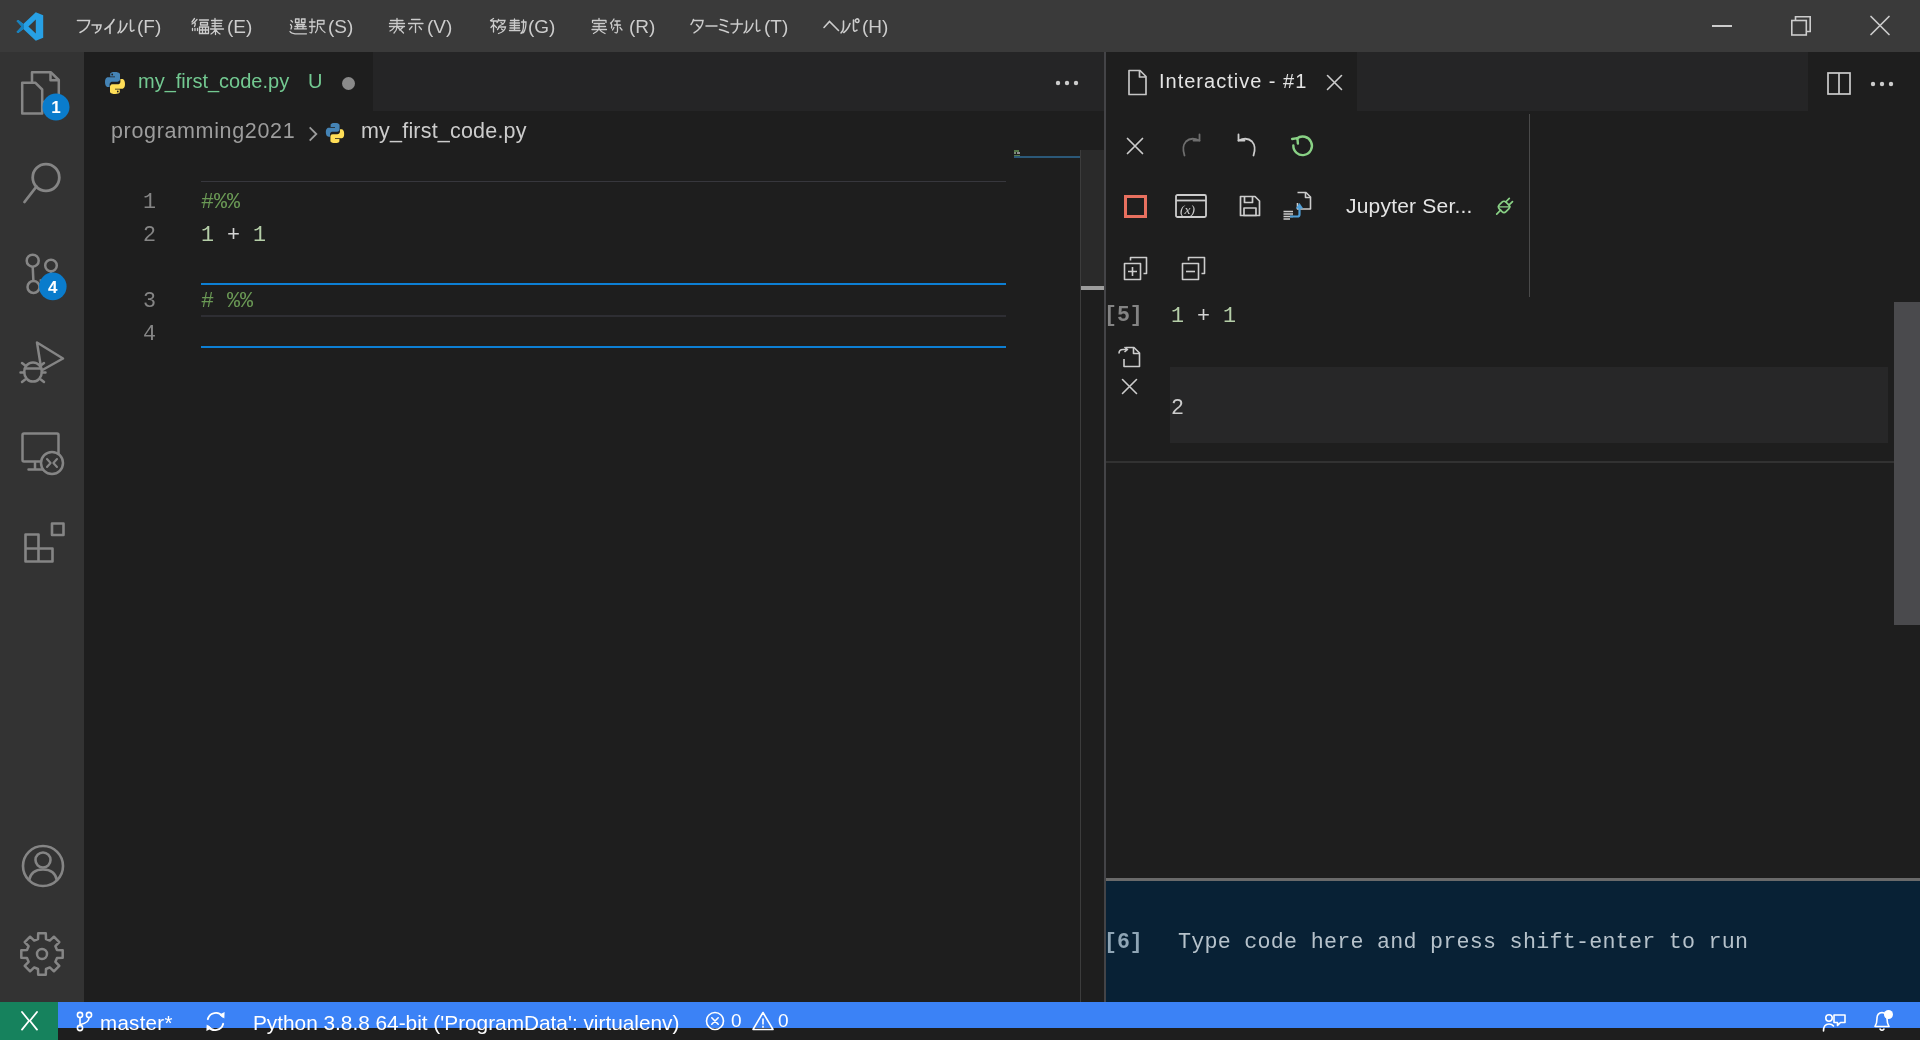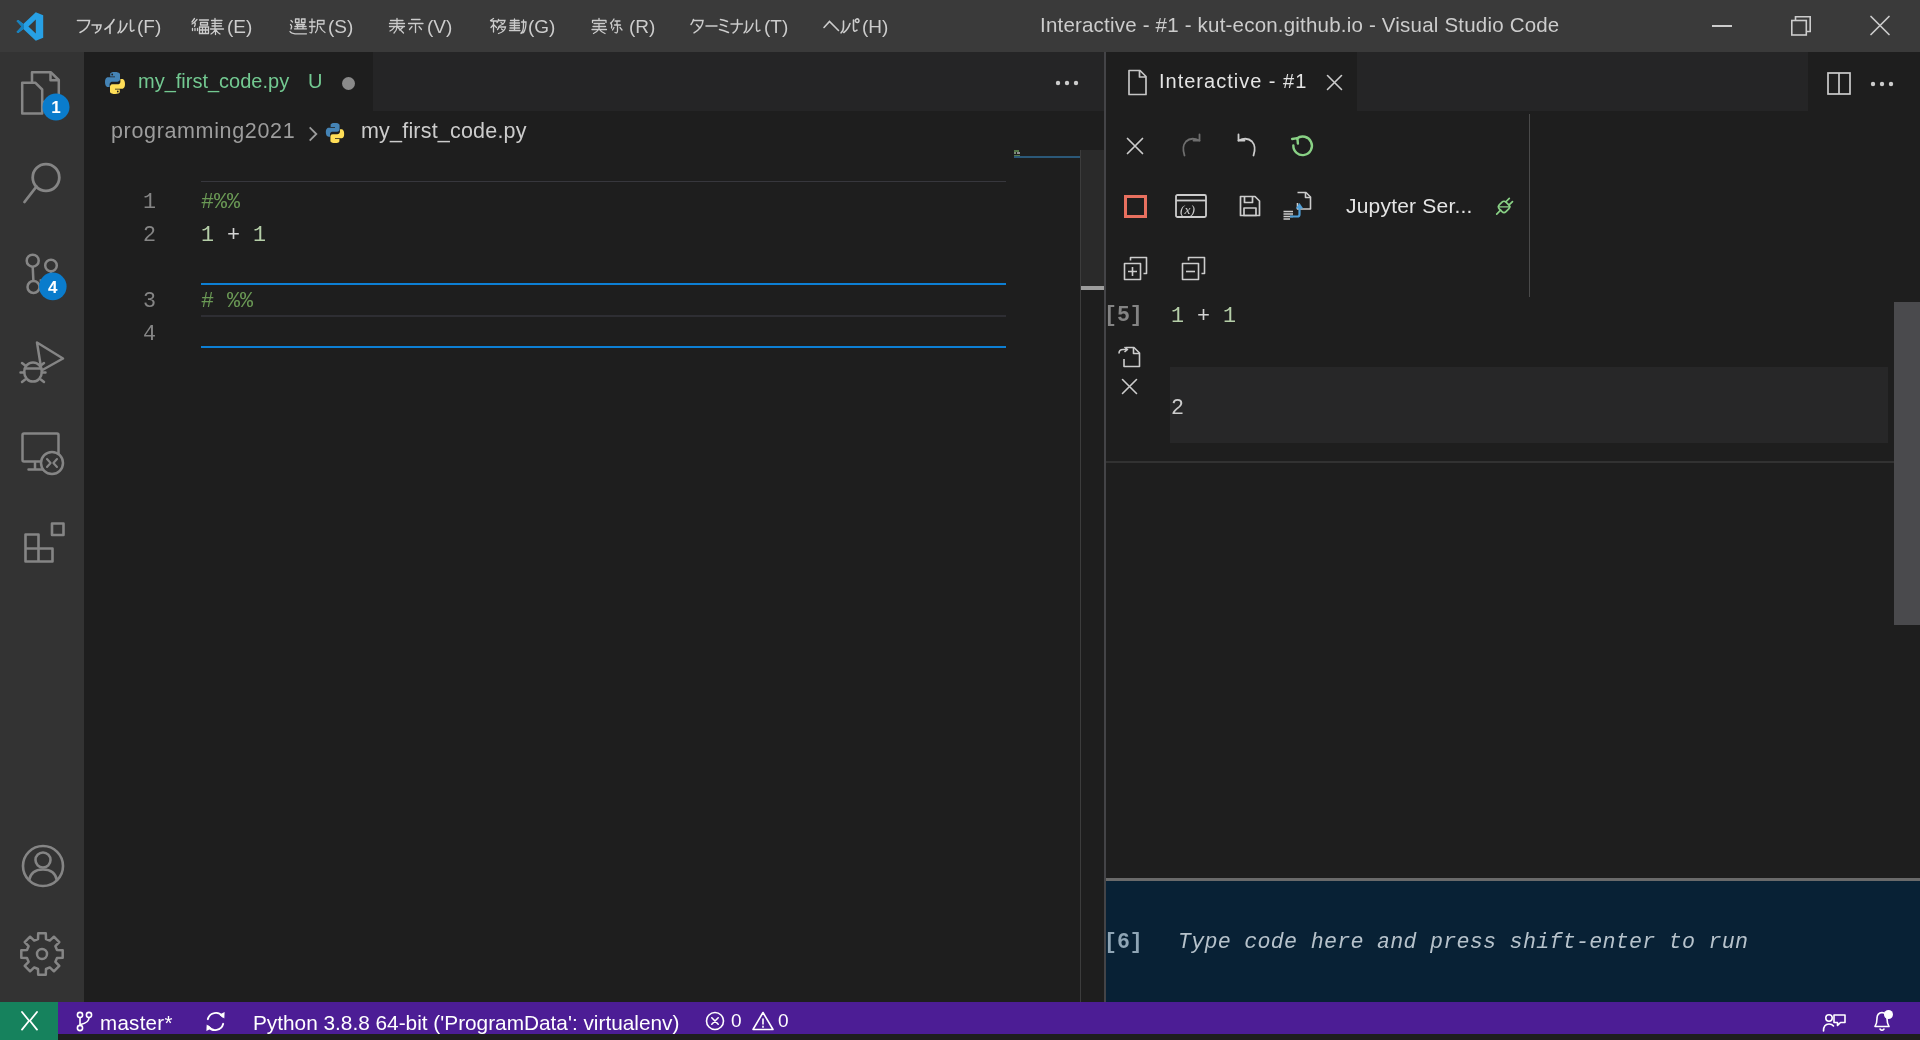--- a/index.html
+++ b/index.html
@@ -1,20 +1,20 @@
 <!DOCTYPE html>
 <html><head><meta charset="utf-8"><style>
 *{margin:0;padding:0;box-sizing:border-box}
 html,body{width:1920px;height:1040px;overflow:hidden;background:#1e1e1e;font-family:"Liberation Sans",sans-serif}
 .abs{position:absolute}
 #titlebar{position:absolute;left:0;top:0;width:1920px;height:52px;background:#3a3a3a}
 #activitybar{position:absolute;left:0;top:52px;width:84px;height:950px;background:#333333}
 #editor{position:absolute;left:84px;top:52px;width:1021px;height:950px;background:#e5e5e5}
 #panel{position:absolute;left:1106px;top:52px;width:702px;height:950px;background:#1e1e1e}
-#statusbar{position:absolute;left:0;top:1002px;width:1920px;height:32px;background:#4c1d95}
+#statusbar{position:absolute;left:0;top:1002px;width:1920px;height:26px;background:#3b82f6}
 .tabstrip{position:absolute;left:0;top:0;width:100%;height:59px;background:#252526}
 .tab{position:absolute;left:0;top:0;height:59px;background:#1e1e1e}
 .mono{font-family:"Liberation Mono",monospace}
 .ic{position:absolute}
 svg{display:block;overflow:visible}
 </style></head>
 <body>
 <div id="titlebar">
 <svg class="ic" style="left:16px;top:12px" width="28" height="29" viewBox="0 0 28 29">
 <path fill="#27a0e5" fill-rule="evenodd" d="M19.8,0.3 L27.2,3.2 L27.2,25.8 L19.8,28.7 L7.3,17.0 L2.3,21.1 L0.5,20.0 L5.6,14.5 L0.5,9.0 L2.3,7.9 L7.3,12.0 L19.8,0.3 Z M19.8,7.4 L12.4,14.5 L19.8,21.6 Z"></path>
@@ -77,21 +77,20 @@
 </g>
 <text x="75" y="16.5" fill="#cccccc" font-size="19" font-family="Liberation Sans">(T)</text>
 </svg>
 <svg class="ic" style="left:822px;top:16px" width="78" height="22" viewBox="0 0 78 22">
 <g stroke="#cccccc" stroke-width="1.6" fill="none" stroke-linecap="round">
 <path d="M2,11.5 L7.5,5.5 L16.5,14.5"></path>
 <path d="M21.5,5 L21.5,11 Q21.5,15 19,16.8 M28,7.5 Q26,13.5 21.8,16.5 M31.5,4 L31.5,12.5 Q31.5,16.8 35,14.2 M36.5,3.5 A1.8,1.8 0 1 1 36.4,3.4"></path>
 </g>
 <text x="40" y="16.5" fill="#cccccc" font-size="19" font-family="Liberation Sans">(H)</text>
 </svg>
-<div class="abs" style="left:1040px;top:13px;width:530px;height:24px;color:#cccccc;font-size:20.5px;letter-spacing:0.2px;white-space:nowrap">Interactive - #1 - kut-econ.github.io - Visual Studio Code</div>
 <div class="abs" style="left:1712px;top:24.5px;width:20px;height:2.2px;background:#cccccc"></div>
 <svg class="ic" style="left:1791px;top:16px" width="20" height="20" viewBox="0 0 20 20">
 <g stroke="#cccccc" stroke-width="1.6" fill="none">
 <rect x="0.8" y="4.5" width="14.5" height="14.5"></rect>
 <path d="M4.5,4.5 L4.5,0.8 L19.2,0.8 L19.2,15.5 L15.5,15.5"></path>
 </g>
 </svg>
 <svg class="ic" style="left:1870px;top:16px" width="20" height="19" viewBox="0 0 20 19">
 <g stroke="#cccccc" stroke-width="1.7" fill="none" stroke-linecap="round">
 <path d="M1,0.5 L19,18.5 M19,0.5 L1,18.5"></path>
@@ -334,21 +333,21 @@
 <svg class="ic" style="left:15px;top:326px" width="17" height="17" viewBox="0 0 17 17">
 <path d="M1.5,1.5 L15.5,15.5 M15.5,1.5 L1.5,15.5" stroke="#cccccc" stroke-width="1.6" fill="none" stroke-linecap="round"></path>
 </svg>
 <div class="abs" style="left:64px;top:315px;width:718px;height:76px;background:#272728"></div>
 <div class="mono abs" style="left:65px;top:344px;font-size:21.7px;color:#cccccc">2</div>
 <div class="abs" style="left:0;top:409px;width:814px;height:1.5px;background:#323232"></div>
 
 <div class="abs" style="left:0;top:826px;width:814px;height:2.5px;background:#6a6a6a"></div>
 <div class="abs" style="left:0;top:828.5px;width:814px;height:121.5px;background:#082135"></div>
 <div class="mono abs" style="left:-2px;top:878px;font-size:21.5px;font-weight:bold;color:#8fa5b5">[6]</div>
-<div class="mono abs" style="left:72px;top:878px;font-size:21.7px;font-style:italic;letter-spacing:0.25px;color:#b6c2cb;white-space:pre">Type code here and press shift-enter to run</div>
+<div class="mono abs" style="left:72px;top:878px;font-size:21.7px;letter-spacing:0.25px;color:#b6c2cb;white-space:pre">Type code here and press shift-enter to run</div>
 
 <div class="abs" style="left:788px;top:250px;width:26px;height:323px;background:#4a4a4d"></div>
 </div>
 <div id="statusbar">
 <div class="abs" style="left:0;top:0;width:58px;height:38px;background:#16825d"></div>
 <svg class="ic" style="left:21px;top:8px" width="17" height="22" viewBox="0 0 17 22">
 <g stroke="#ffffff" stroke-width="1.8" fill="none" stroke-linecap="round" stroke-linejoin="round">
 <path d="M1,2 L8.1,10.8 L1,19.6"></path>
 <path d="M16,2 L8.9,10.8 L16,19.6"></path>
 </g>

